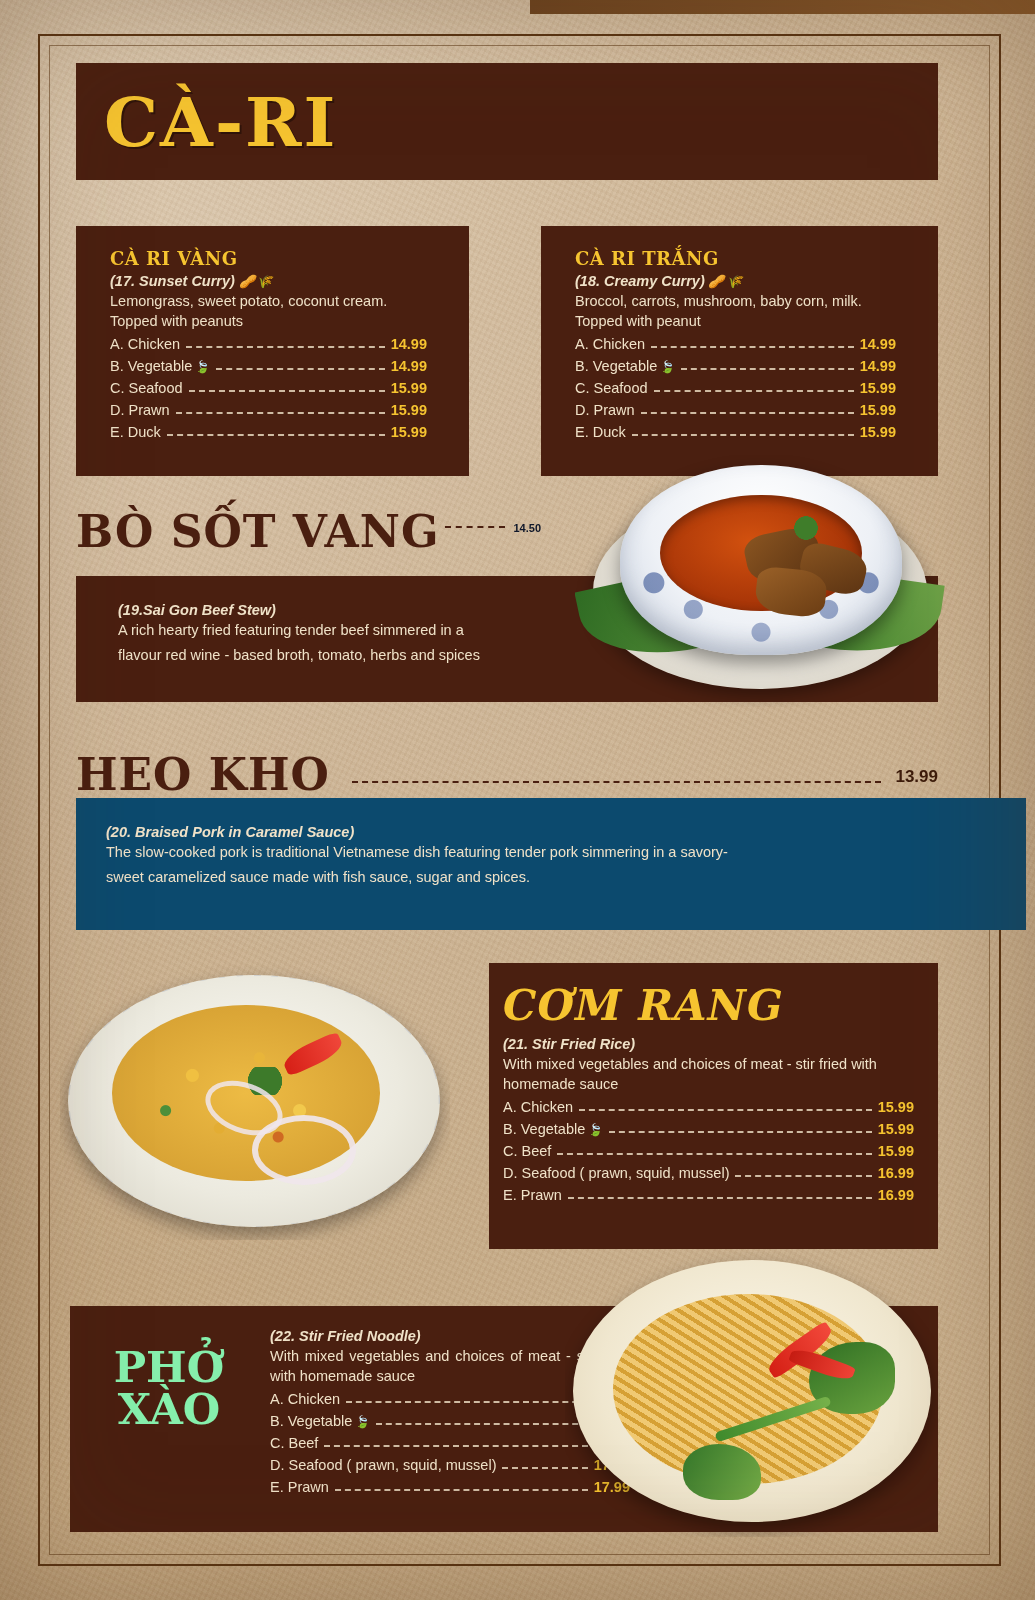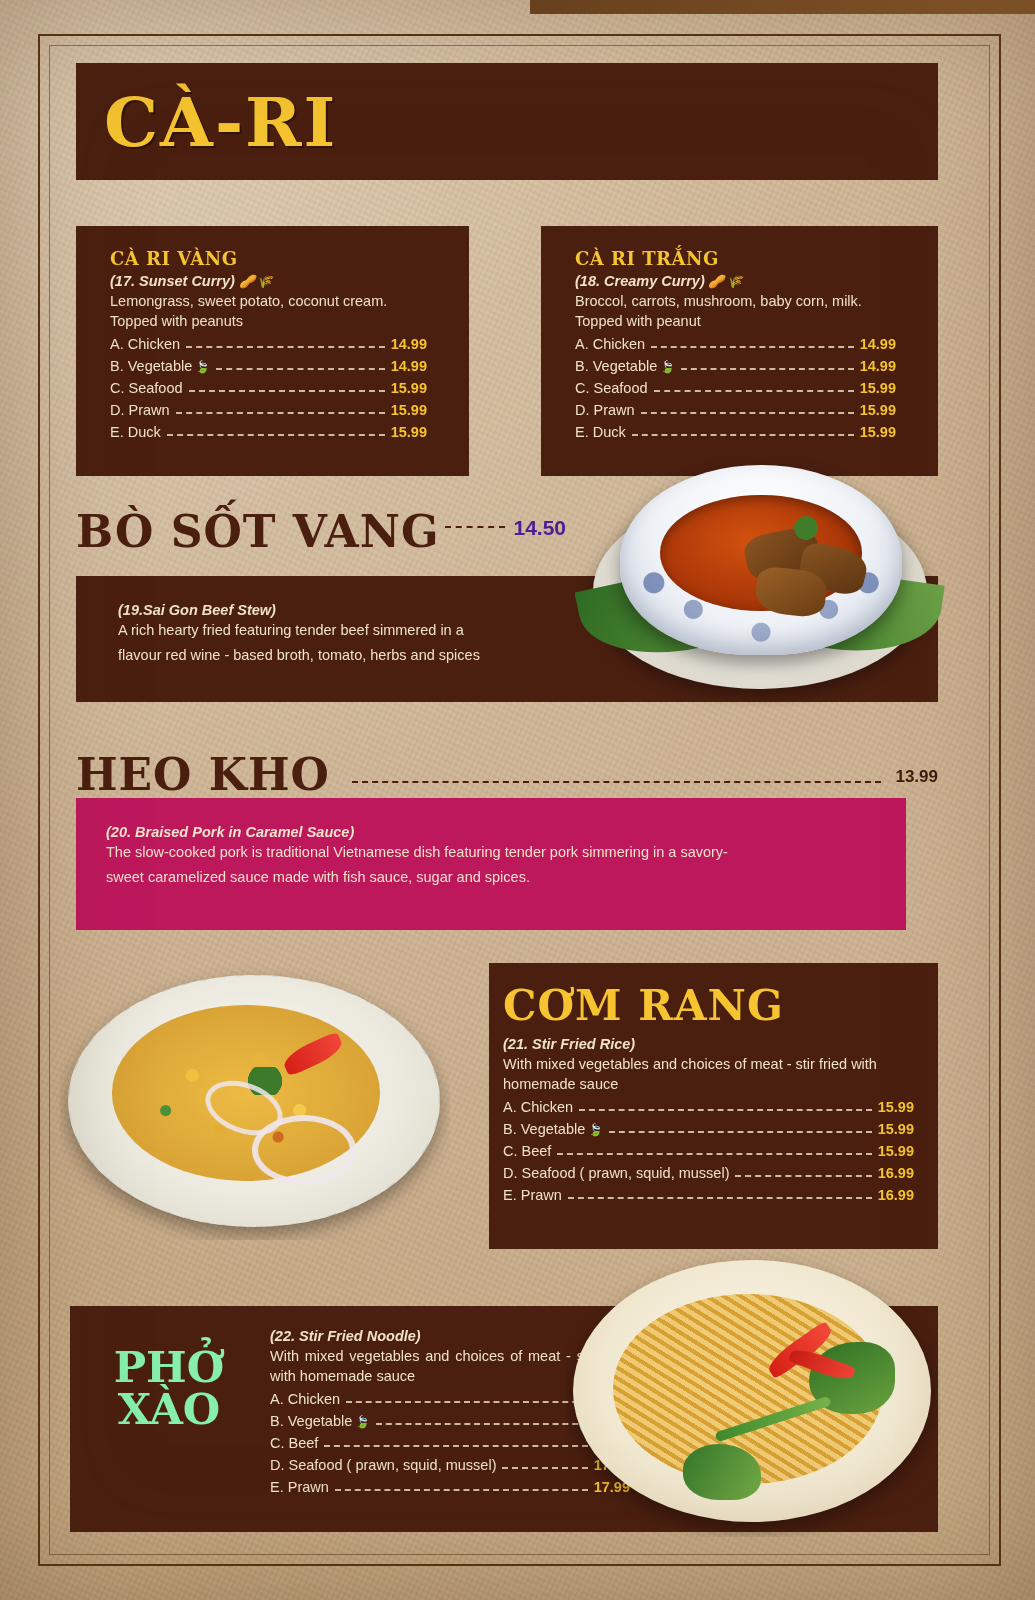--- a/index.html
+++ b/index.html
@@ -96,51 +96,51 @@
     position:absolute;left:76px;top:500px;width:520px;height:62px;
     display:flex;align-items:center;
   }
   .bsv-head h2{
     margin:0;font-family:"DejaVu Serif", serif;font-weight:bold;
     font-size:44px;color:#4a1f10;letter-spacing:1px;
   }
   .bsv-dots{
     flex:0 0 60px;border-bottom:2px dashed #4a1f10;margin:0 8px 10px 6px;height:1px;
   }
-  .bsv-price{font-weight:bold;font-size:21px;color:#4c1d95;margin-bottom:6px;}
+  .bsv-price{font-weight:bold;font-size:11px;color:#0f172a;margin-bottom:6px;}
 
   .bsv-panel{
     position:absolute;left:76px;top:576px;width:862px;height:126px;background:#4a1f10;
   }
   .bsv-panel .inner{padding:22px 0 0 20px;}
 
   
   .hk-head{
     position:absolute;left:76px;top:735px;width:862px;height:62px;
     display:flex;align-items:flex-end;
   }
   .hk-head h2{
     margin:0;font-family:"DejaVu Serif", serif;font-weight:bold;
     font-size:44px;color:#4a1f10;letter-spacing:1px;line-height:1;
   }
   .hk-dots{flex:1 1 auto;border-bottom:2px dashed #4a1f10;margin:0 14px 14px 22px;height:1px;}
   .hk-price{font-weight:bold;font-size:17px;color:#3d1c0b;margin-bottom:10px;}
 
   .hk-panel{
-    position:absolute;left:76px;top:798px;width:830px;height:132px;background:#be185d;
+    position:absolute;left:76px;top:798px;width:950px;height:132px;background:#0c4a6e;
   }
   .hk-panel .inner{padding:22px 30px 0 14px;}
 
   
   .cr-panel{
     position:absolute;left:489px;top:963px;width:449px;height:286px;background:#4a1f10;
   }
   .cr-panel h2{
     margin:0 0 6px 0;font-family:"DejaVu Serif", serif;font-weight:bold;
-    font-size:42px;color:#f6c430;letter-spacing:1px;
+    font-size:42px;color:#f6c430;letter-spacing:1px;font-style:italic;
   }
   .cr-inner{padding:18px 24px 0 14px;}
 
   
   .px-panel{
     position:absolute;left:70px;top:1306px;width:868px;height:226px;background:#4a1f10;
   }
   .px-title{
     position:absolute;left:14px;top:40px;width:170px;text-align:center;
     font-family:"DejaVu Serif", serif;font-weight:bold;font-size:43px;line-height:0.98;

